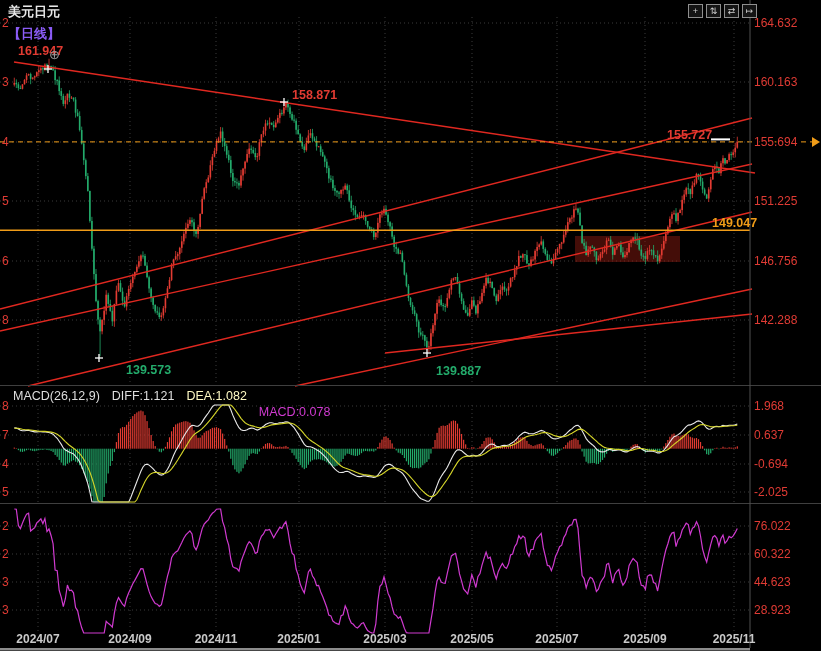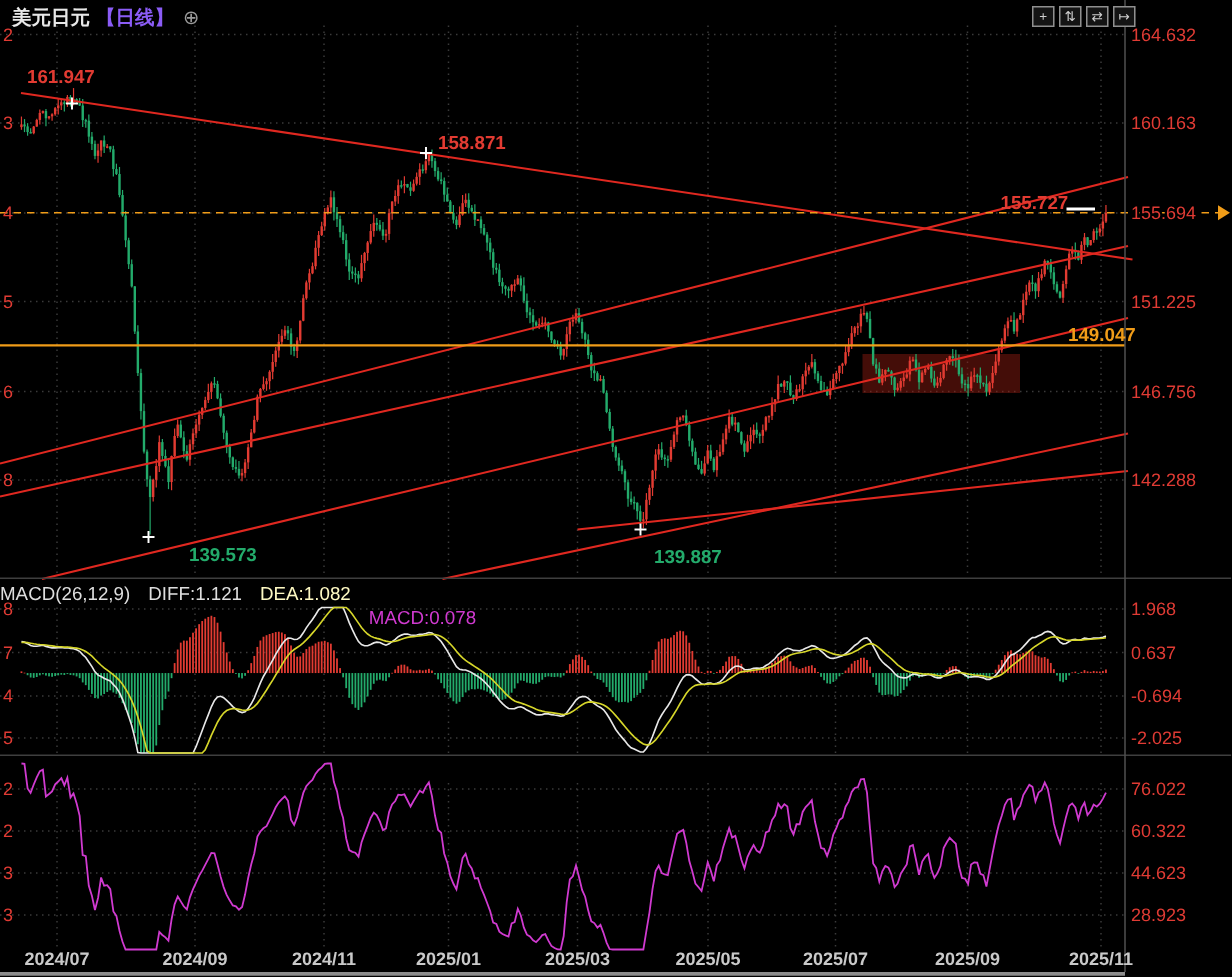--- a/index.html
+++ b/index.html
@@ -1,28 +1,28 @@
 <!DOCTYPE html>
 <html><head>
 <meta charset="utf-8">
 <style>
   html,body{margin:0;padding:0;background:#000;}
   #app{position:relative;width:821px;height:651px;background:#000;overflow:hidden;
        font-family:"Liberation Sans","DejaVu Sans",sans-serif;}
   #chart{position:absolute;left:0;top:0;}
-  .hdr{position:absolute;left:8px;top:3px;display:flex;align-items:center;gap:4px;
-       font-size:13px;font-weight:bold;z-index:5;}
+  .hdr{position:absolute;left:8px;top:3px;display:flex;align-items:flex-end;gap:4px;
+       font-size:13px;font-weight:bold;z-index:5;flex-direction:column;}
   .hdr .sym{color:#e8e8e8;}
   .hdr .per{color:#8b5cf6;}
   .hdr .add{color:#9a9a9a;font-weight:normal;font-size:13px;margin-left:2px;cursor:pointer;}
   .tools{position:absolute;top:4px;left:688px;display:flex;gap:3px;z-index:5;}
   .tools .tb{width:13px;height:12px;border:1px solid #8f8f8f;color:#cfcfcf;font-size:9px;
        line-height:12px;text-align:center;background:#141414;cursor:pointer;}
   .iline{position:absolute;display:flex;gap:12px;font-size:12.5px;z-index:5;white-space:nowrap;}
-  #macdhdr{left:0;top:389px;}
+  #macdhdr{left:13px;top:389px;}
   #rsihdr{left:8px;top:507px;}
   .w{color:#dedede;} .y{color:#fef9c3;} .m{color:#d03ad0;margin-top:16px;}
   #wm{position:absolute;left:688px;top:592px;font-size:39px;font-weight:bold;color:#e0e0e0;
       letter-spacing:1px;z-index:4;}
 </style>
 </head>
 <body>
 
 <div id="app">
   <svg id="chart" width="821" height="651">

